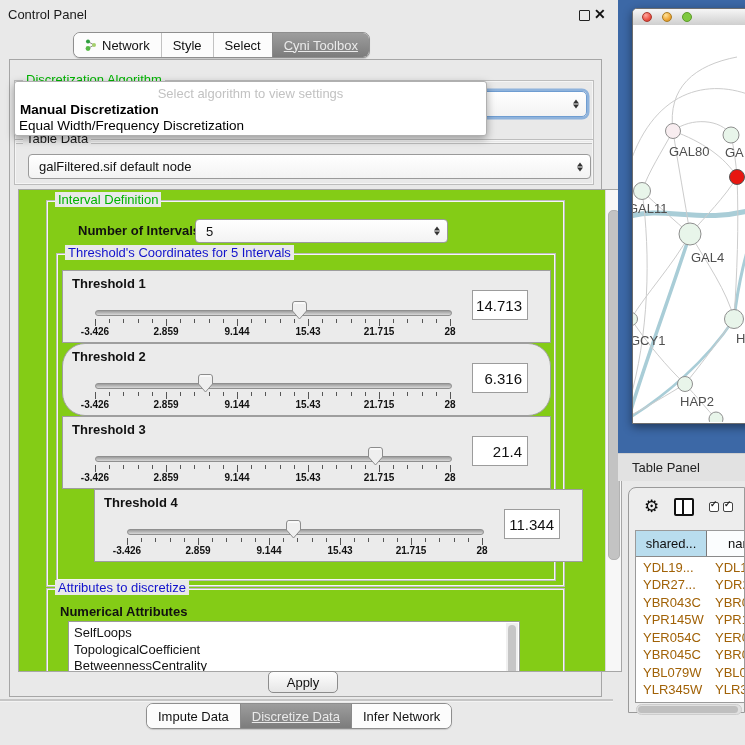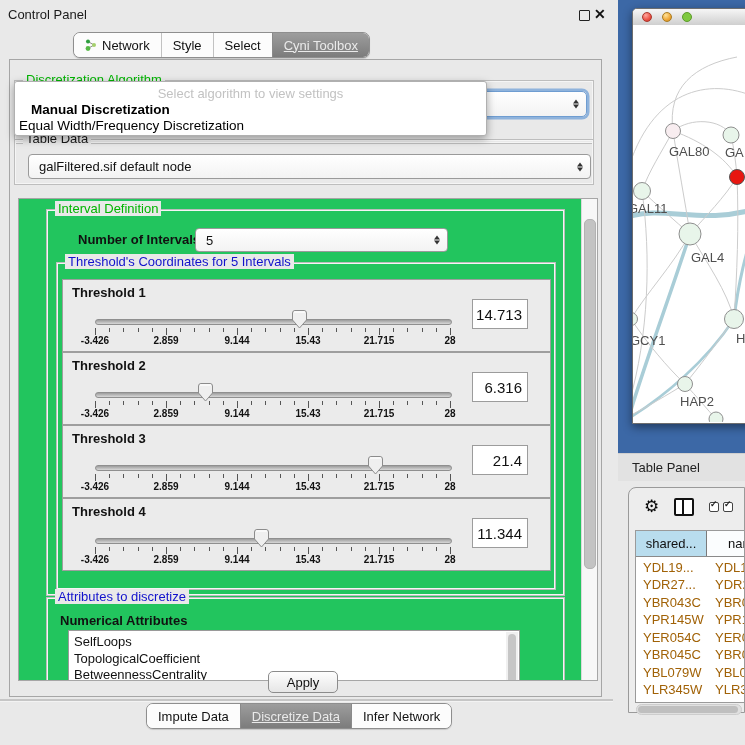--- a/index.html
+++ b/index.html
@@ -24,25 +24,25 @@
   .combo{position:absolute;background:linear-gradient(#ffffff,#f3f3f3);border:1px solid #9a9a9a;border-radius:4px;font-size:13px;color:#111;}
   .combo .ctext{position:absolute;left:10px;top:0;bottom:0;display:flex;align-items:center;white-space:nowrap;}
   .stepper{position:absolute;right:7px;top:50%;transform:translateY(-50%);display:flex;flex-direction:column;align-items:center;gap:1px;}
   .stepper i{width:0;height:0;border-left:3.5px solid transparent;border-right:3.5px solid transparent;}
   .stepper .up{border-bottom:4px solid #333;}
   .stepper .dn{border-top:4px solid #333;}
   #disc-group{left:4px;top:20px;width:578px;height:62px;}
   #algo-combo{left:13px;top:31px;width:562px;height:24px;border:1px solid #6f9dd1;box-shadow:0 0 0 2.5px rgba(112,160,215,.75);border-radius:5px;}
   #algo-popup{position:absolute;left:4px;top:21px;width:471px;height:53px;background:#fff;border:1px solid #b0b0b0;border-radius:3px;box-shadow:0 3px 9px rgba(0,0,0,.35);z-index:40;}
   .popup-prompt{position:absolute;top:4px;left:0;right:0;text-align:center;color:#c2c2c2;font-size:13px;}
-  .popup-item-b{position:absolute;top:20px;left:16px;font-weight:bold;font-size:13.5px;color:#000;white-space:nowrap;}
+  .popup-item-b{position:absolute;top:20px;left:5px;font-weight:bold;font-size:13.5px;color:#000;white-space:nowrap;}
   .popup-item{position:absolute;top:36px;left:4px;font-size:13.5px;color:#000;white-space:nowrap;}
   #td-group{left:4px;top:79px;width:578px;height:44px;}
   #td-combo{left:13px;top:14px;width:561px;height:23px;}
-  #scrollpane{position:absolute;left:8px;top:138px;width:578px;height:481px;border:1px solid #a6a6a6;background:#22c55e;overflow:hidden;}
+  #scrollpane{position:absolute;left:8px;top:129px;width:578px;height:481px;border:1px solid #a6a6a6;background:#84cc16;overflow:hidden;padding-left:24px;}
   #sp-scrollbar{position:absolute;right:0px;top:0px;width:15px;height:100%;background:#f7f7f7;border-left:1px solid #dadada;}
   #sp-thumb{position:absolute;left:2px;top:20px;width:10px;height:348px;border-radius:5px;background:#c3c3c3;border:1px solid #b2b2b2;}
   #interval-group{left:27px;top:10px;width:517px;height:385px;}
   #noi-label{position:absolute;left:31px;top:22px;font-weight:bold;font-size:13px;color:#111;}
   #noi-combo{left:148px;top:18px;width:251px;height:22px;}
   #thr-group{position:absolute;left:9px;top:52px;width:498px;height:326px;border:1px solid #bdbdbd;box-shadow:inset 0 0 0 1px #f5f5f5;}
   .thr-box{position:absolute;left:5px;width:487px;height:71px;border:1px solid #9e9e9e;background:#ebebeb;}
   .thr-label{position:absolute;left:9px;top:5px;font-weight:bold;font-size:13px;color:#111;}
   .thr-track{position:absolute;left:32px;top:39px;width:355px;height:4px;border-radius:3px;background:linear-gradient(#9c9c9c,#d8d8d8);border:1px solid #8f8f8f;}
   .thr-thumb{position:absolute;top:30px;}
@@ -195,21 +195,21 @@
                 <div class="tick-label" style="left: 174px;">9.144</div>
                 <div class="tick-label" style="left: 245px;">15.43</div>
                 <div class="tick-label" style="left: 316px;">21.715</div>
                 <div class="tick-label" style="left: 387px;">28</div>
                 <div class="thr-thumb" style="left: 229.405px;"><svg width="15" height="19" viewBox="0 0 15 19">
                     <path d="M3,0.5 H12 Q14.5,0.5 14.5,3 V10 L7.5,18 L0.5,10 V3 Q0.5,0.5 3,0.5 Z" fill="#efefef" stroke="#8c8c8c" stroke-width="1"></path>
                     <path d="M2,2 H13" stroke="#ffffff" stroke-width="1.4" opacity="0.9"></path>
                   </svg></div>
                 <input class="thr-value" type="text" value="14.713" style="">
               </div>
-              <div class="thr-box" style="top: 89px;">
+              <div class="thr-box" style="top: 89px; border-radius: 23px;">
                 <div class="thr-label">Threshold 2</div>
                 <div class="thr-track"></div>
                 <div class="tick" style="left: 32px; height: 7px;"></div>
                 <div class="tick" style="left: 46.2px; height: 4px;"></div>
                 <div class="tick" style="left: 60.4px; height: 4px;"></div>
                 <div class="tick" style="left: 74.6px; height: 4px;"></div>
                 <div class="tick" style="left: 88.8px; height: 4px;"></div>
                 <div class="tick" style="left: 103px; height: 7px;"></div>
                 <div class="tick" style="left: 117.2px; height: 4px;"></div>
                 <div class="tick" style="left: 131.4px; height: 4px;"></div>
@@ -277,21 +277,21 @@
                 <div class="tick-label" style="left: 174px;">9.144</div>
                 <div class="tick-label" style="left: 245px;">15.43</div>
                 <div class="tick-label" style="left: 316px;">21.715</div>
                 <div class="tick-label" style="left: 387px;">28</div>
                 <div class="thr-thumb" style="left: 304.944px;"><svg width="15" height="19" viewBox="0 0 15 19">
                     <path d="M3,0.5 H12 Q14.5,0.5 14.5,3 V10 L7.5,18 L0.5,10 V3 Q0.5,0.5 3,0.5 Z" fill="#efefef" stroke="#8c8c8c" stroke-width="1"></path>
                     <path d="M2,2 H13" stroke="#ffffff" stroke-width="1.4" opacity="0.9"></path>
                   </svg></div>
                 <input class="thr-value" type="text" value="21.4" style="">
               </div>
-              <div class="thr-box" style="top: 235px;">
+              <div class="thr-box" style="top: 235px; margin-left: 32px;">
                 <div class="thr-label">Threshold 4</div>
                 <div class="thr-track"></div>
                 <div class="tick" style="left: 32px; height: 7px;"></div>
                 <div class="tick" style="left: 46.2px; height: 4px;"></div>
                 <div class="tick" style="left: 60.4px; height: 4px;"></div>
                 <div class="tick" style="left: 74.6px; height: 4px;"></div>
                 <div class="tick" style="left: 88.8px; height: 4px;"></div>
                 <div class="tick" style="left: 103px; height: 7px;"></div>
                 <div class="tick" style="left: 117.2px; height: 4px;"></div>
                 <div class="tick" style="left: 131.4px; height: 4px;"></div>

